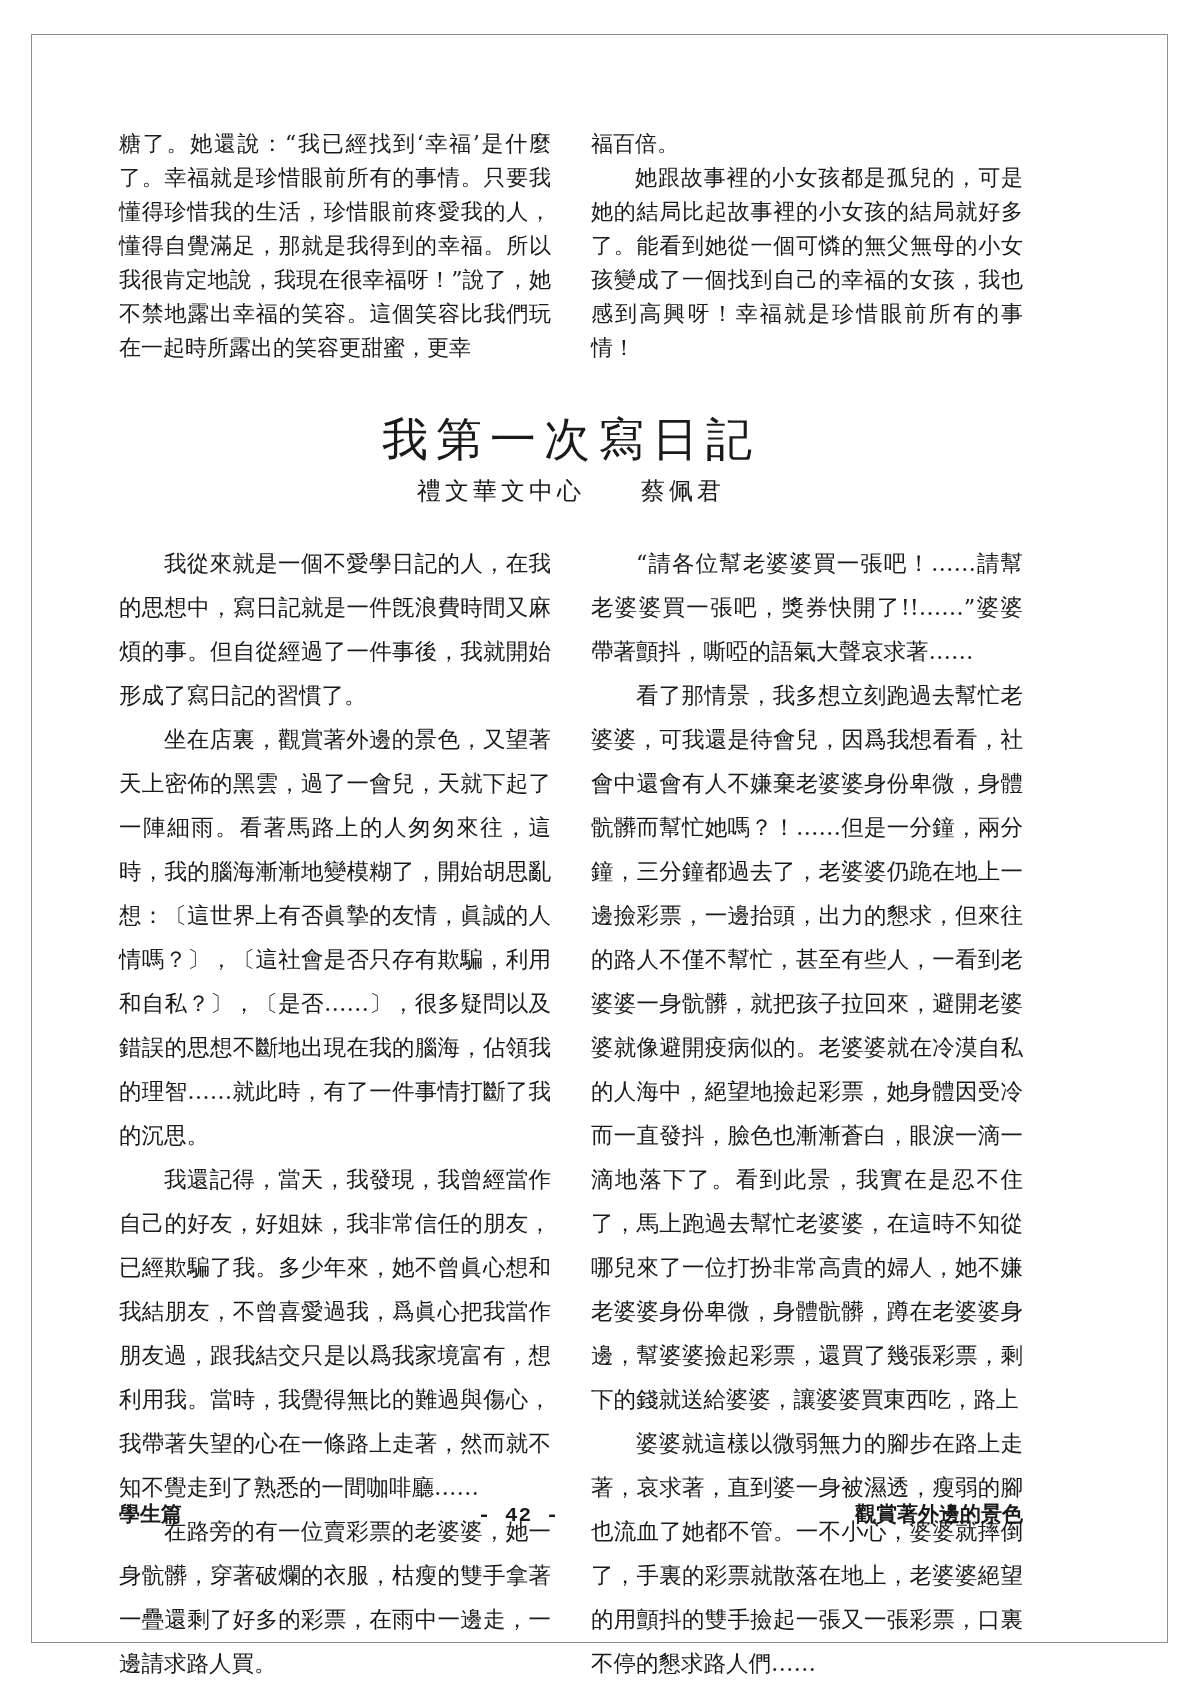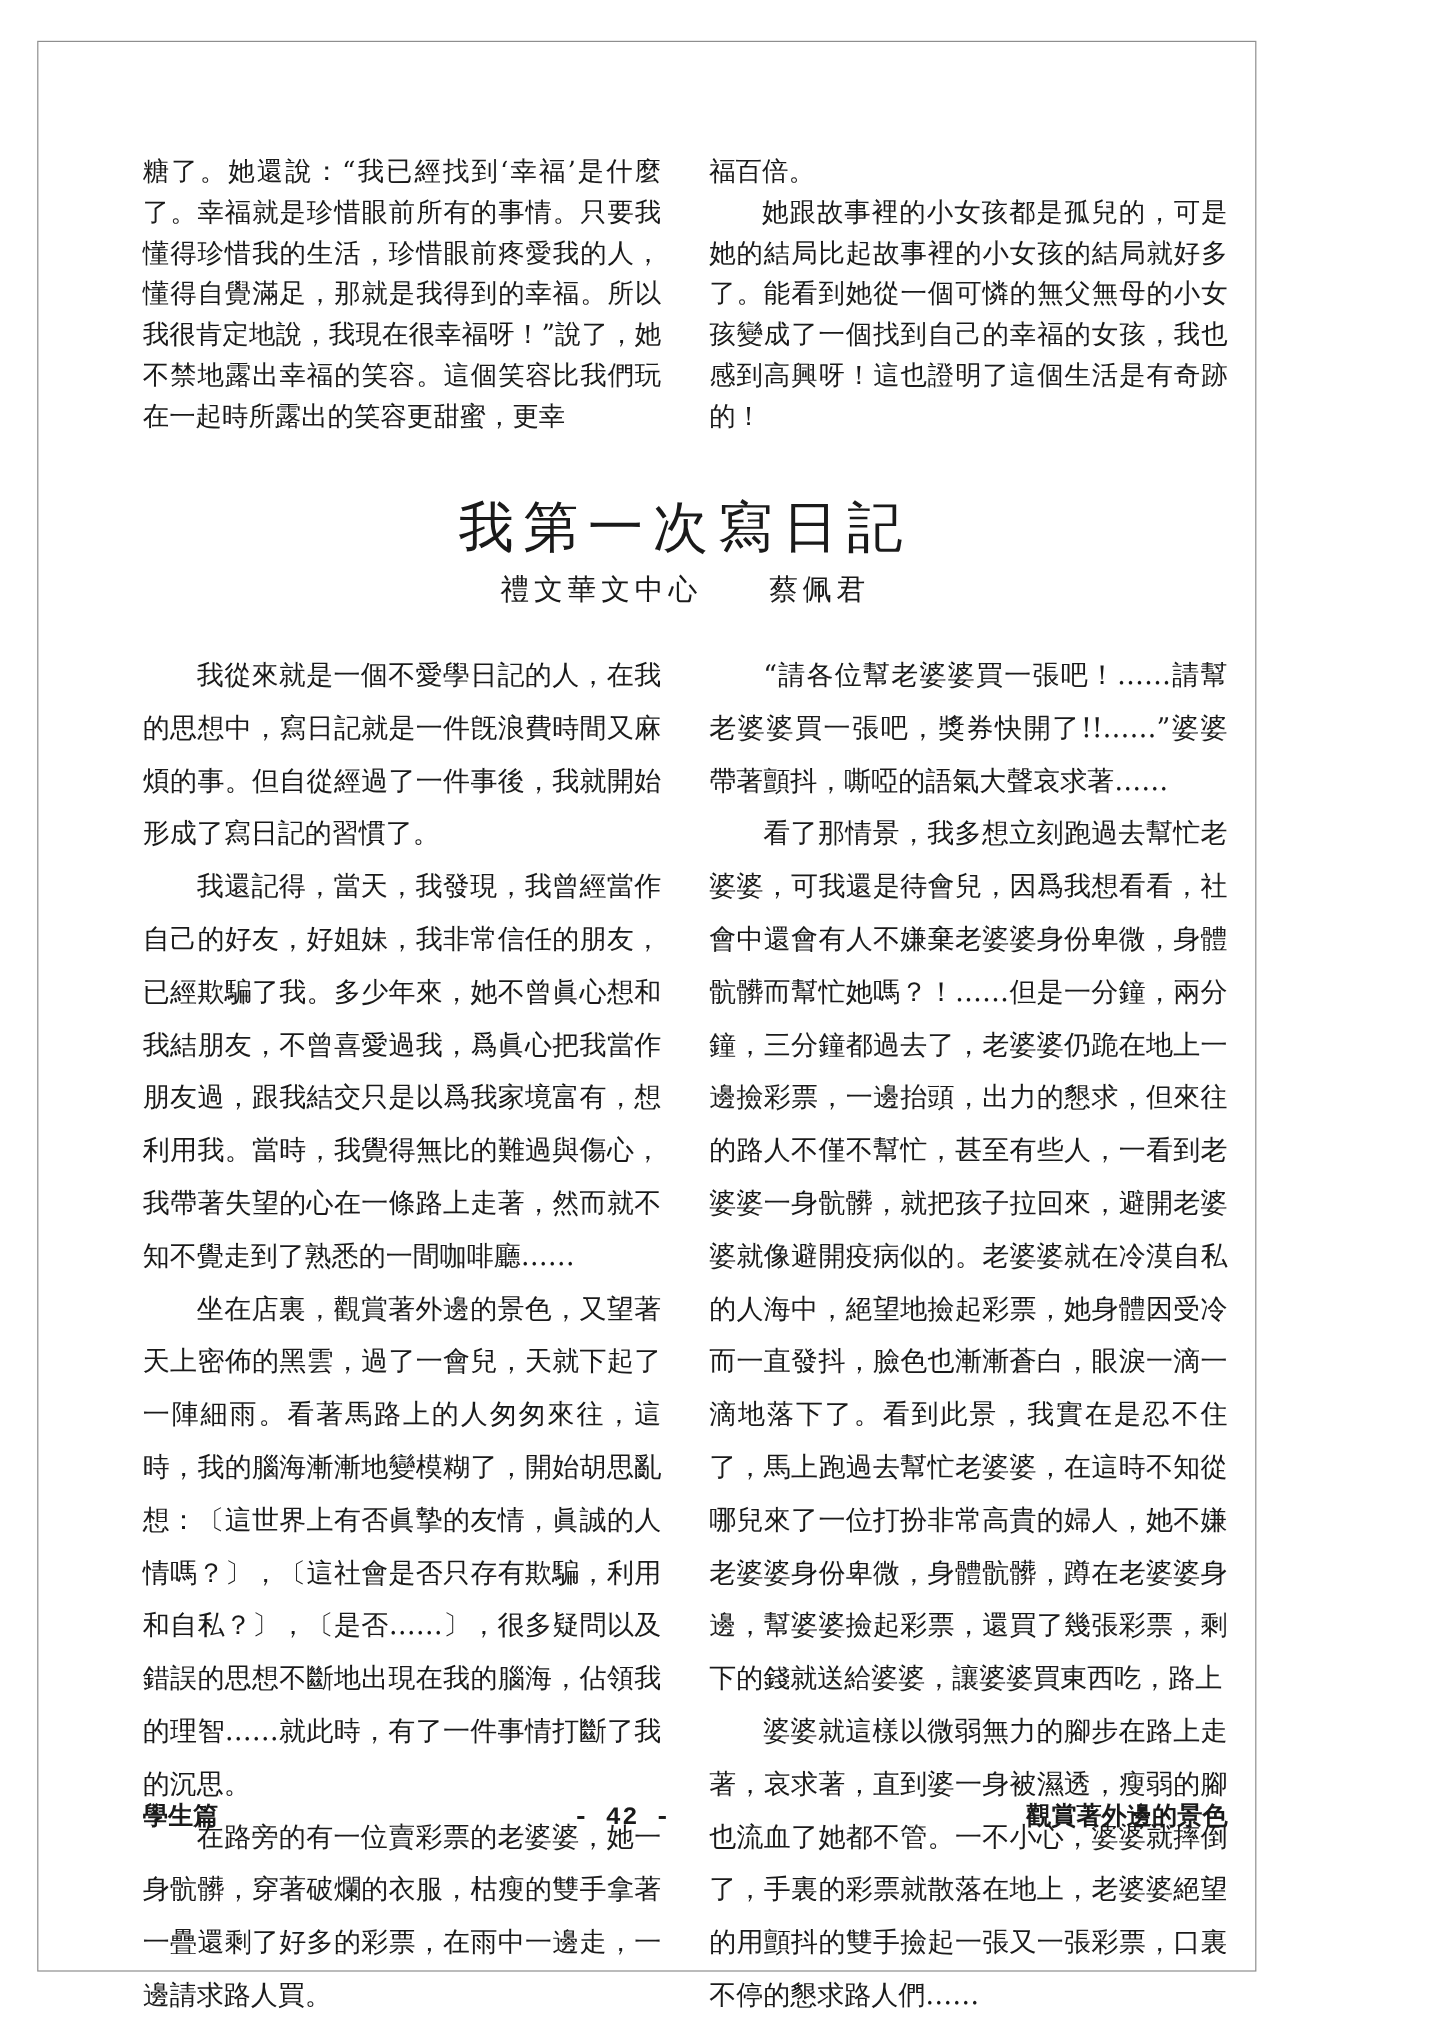--- a/index.html
+++ b/index.html
@@ -13,21 +13,21 @@
     height: 1682px;
     background: #ffffff;
     overflow: hidden;
     font-family: "DejaVu Serif", serif;
     color: #1a1a1a;
   }
   .frame {
     position: absolute;
     left: 31px;
     top: 34px;
-    width: 1016px;
+    width: 1137px;
     height: 1609px;
     border: 1px solid #8e8e8e;
     box-sizing: border-box;
   }
   .content {
     position: absolute;
     left: 87px;
     top: 0;
     width: 904px;
   }
@@ -118,36 +118,36 @@
 <div class="page">
   <div class="frame">
     <div class="content">
 
       <section class="prev-section two-col">
         <div class="col">
           <p class="cont">糖了。她還說：“我已經找到‘幸福’是什麼了。幸福就是珍惜眼前所有的事情。只要我懂得珍惜我的生活，珍惜眼前疼愛我的人，懂得自覺滿足，那就是我得到的幸福。所以我很肯定地說，我現在很幸福呀！”說了，她不禁地露出幸福的笑容。這個笑容比我們玩在一起時所露出的笑容更甜蜜，更幸</p>
         </div>
         <div class="col">
           <p class="cont">福百倍。</p>
-          <p class="para">她跟故事裡的小女孩都是孤兒的，可是她的結局比起故事裡的小女孩的結局就好多了。能看到她從一個可憐的無父無母的小女孩變成了一個找到自己的幸福的女孩，我也感到高興呀！這也證明了這個生活是有奇跡的！</p>
+          <p class="para">她跟故事裡的小女孩都是孤兒的，可是她的結局比起故事裡的小女孩的結局就好多了。能看到她從一個可憐的無父無母的小女孩變成了一個找到自己的幸福的女孩，我也感到高興呀！幸福就是珍惜眼前所有的事情！</p>
         </div>
       </section>
 
       <header class="title-block">
         <h1 class="essay-title">我第一次寫日記</h1>
         <div class="byline">
           <span>禮文華文中心</span><span class="byline-gap"></span><span>蔡佩君</span>
         </div>
       </header>
 
       <section class="main-section two-col">
         <div class="col">
           <p class="para">我從來就是一個不愛學日記的人，在我的思想中，寫日記就是一件旣浪費時間又麻煩的事。但自從經過了一件事後，我就開始形成了寫日記的習慣了。</p>
+          <p class="para">坐在店裏，觀賞著外邊的景色，又望著天上密佈的黑雲，過了一會兒，天就下起了一陣細雨。看著馬路上的人匆匆來往，這時，我的腦海漸漸地變模糊了，開始胡思亂想：〔這世界上有否眞摯的友情，眞誠的人情嗎？〕，〔這社會是否只存有欺騙，利用和自私？〕，〔是否……〕，很多疑問以及錯誤的思想不斷地出現在我的腦海，佔領我的理智……就此時，有了一件事情打斷了我的沉思。</p>
           <p class="para">我還記得，當天，我發現，我曾經當作自己的好友，好姐妹，我非常信任的朋友，已經欺騙了我。多少年來，她不曾眞心想和我結朋友，不曾喜愛過我，爲眞心把我當作朋友過，跟我結交只是以爲我家境富有，想利用我。當時，我覺得無比的難過與傷心，我帶著失望的心在一條路上走著，然而就不知不覺走到了熟悉的一間咖啡廳……</p>
-          <p class="para">坐在店裏，觀賞著外邊的景色，又望著天上密佈的黑雲，過了一會兒，天就下起了一陣細雨。看著馬路上的人匆匆來往，這時，我的腦海漸漸地變模糊了，開始胡思亂想：〔這世界上有否眞摯的友情，眞誠的人情嗎？〕，〔這社會是否只存有欺騙，利用和自私？〕，〔是否……〕，很多疑問以及錯誤的思想不斷地出現在我的腦海，佔領我的理智……就此時，有了一件事情打斷了我的沉思。</p>
           <p class="para">在路旁的有一位賣彩票的老婆婆，她一身骯髒，穿著破爛的衣服，枯瘦的雙手拿著一疊還剩了好多的彩票，在雨中一邊走，一邊請求路人買。</p>
         </div>
         <div class="col">
           <p class="para">“請各位幫老婆婆買一張吧！……請幫老婆婆買一張吧，獎券快開了!!……”婆婆帶著顫抖，嘶啞的語氣大聲哀求著……</p>
           <p class="para">看了那情景，我多想立刻跑過去幫忙老婆婆，可我還是待會兒，因爲我想看看，社會中還會有人不嫌棄老婆婆身份卑微，身體骯髒而幫忙她嗎？！……但是一分鐘，兩分鐘，三分鐘都過去了，老婆婆仍跪在地上一邊撿彩票，一邊抬頭，出力的懇求，但來往的路人不僅不幫忙，甚至有些人，一看到老婆婆一身骯髒，就把孩子拉回來，避開老婆婆就像避開疫病似的。老婆婆就在冷漠自私的人海中，絕望地撿起彩票，她身體因受冷而一直發抖，臉色也漸漸蒼白，眼淚一滴一滴地落下了。看到此景，我實在是忍不住了，馬上跑過去幫忙老婆婆，在這時不知從哪兒來了一位打扮非常高貴的婦人，她不嫌老婆婆身份卑微，身體骯髒，蹲在老婆婆身邊，幫婆婆撿起彩票，還買了幾張彩票，剩下的錢就送給婆婆，讓婆婆買東西吃，路上</p>
           <p class="para">婆婆就這樣以微弱無力的腳步在路上走著，哀求著，直到婆一身被濕透，瘦弱的腳也流血了她都不管。一不小心，婆婆就摔倒了，手裏的彩票就散落在地上，老婆婆絕望的用顫抖的雙手撿起一張又一張彩票，口裏不停的懇求路人們……</p>
         </div>
       </section>
 
     </div>

